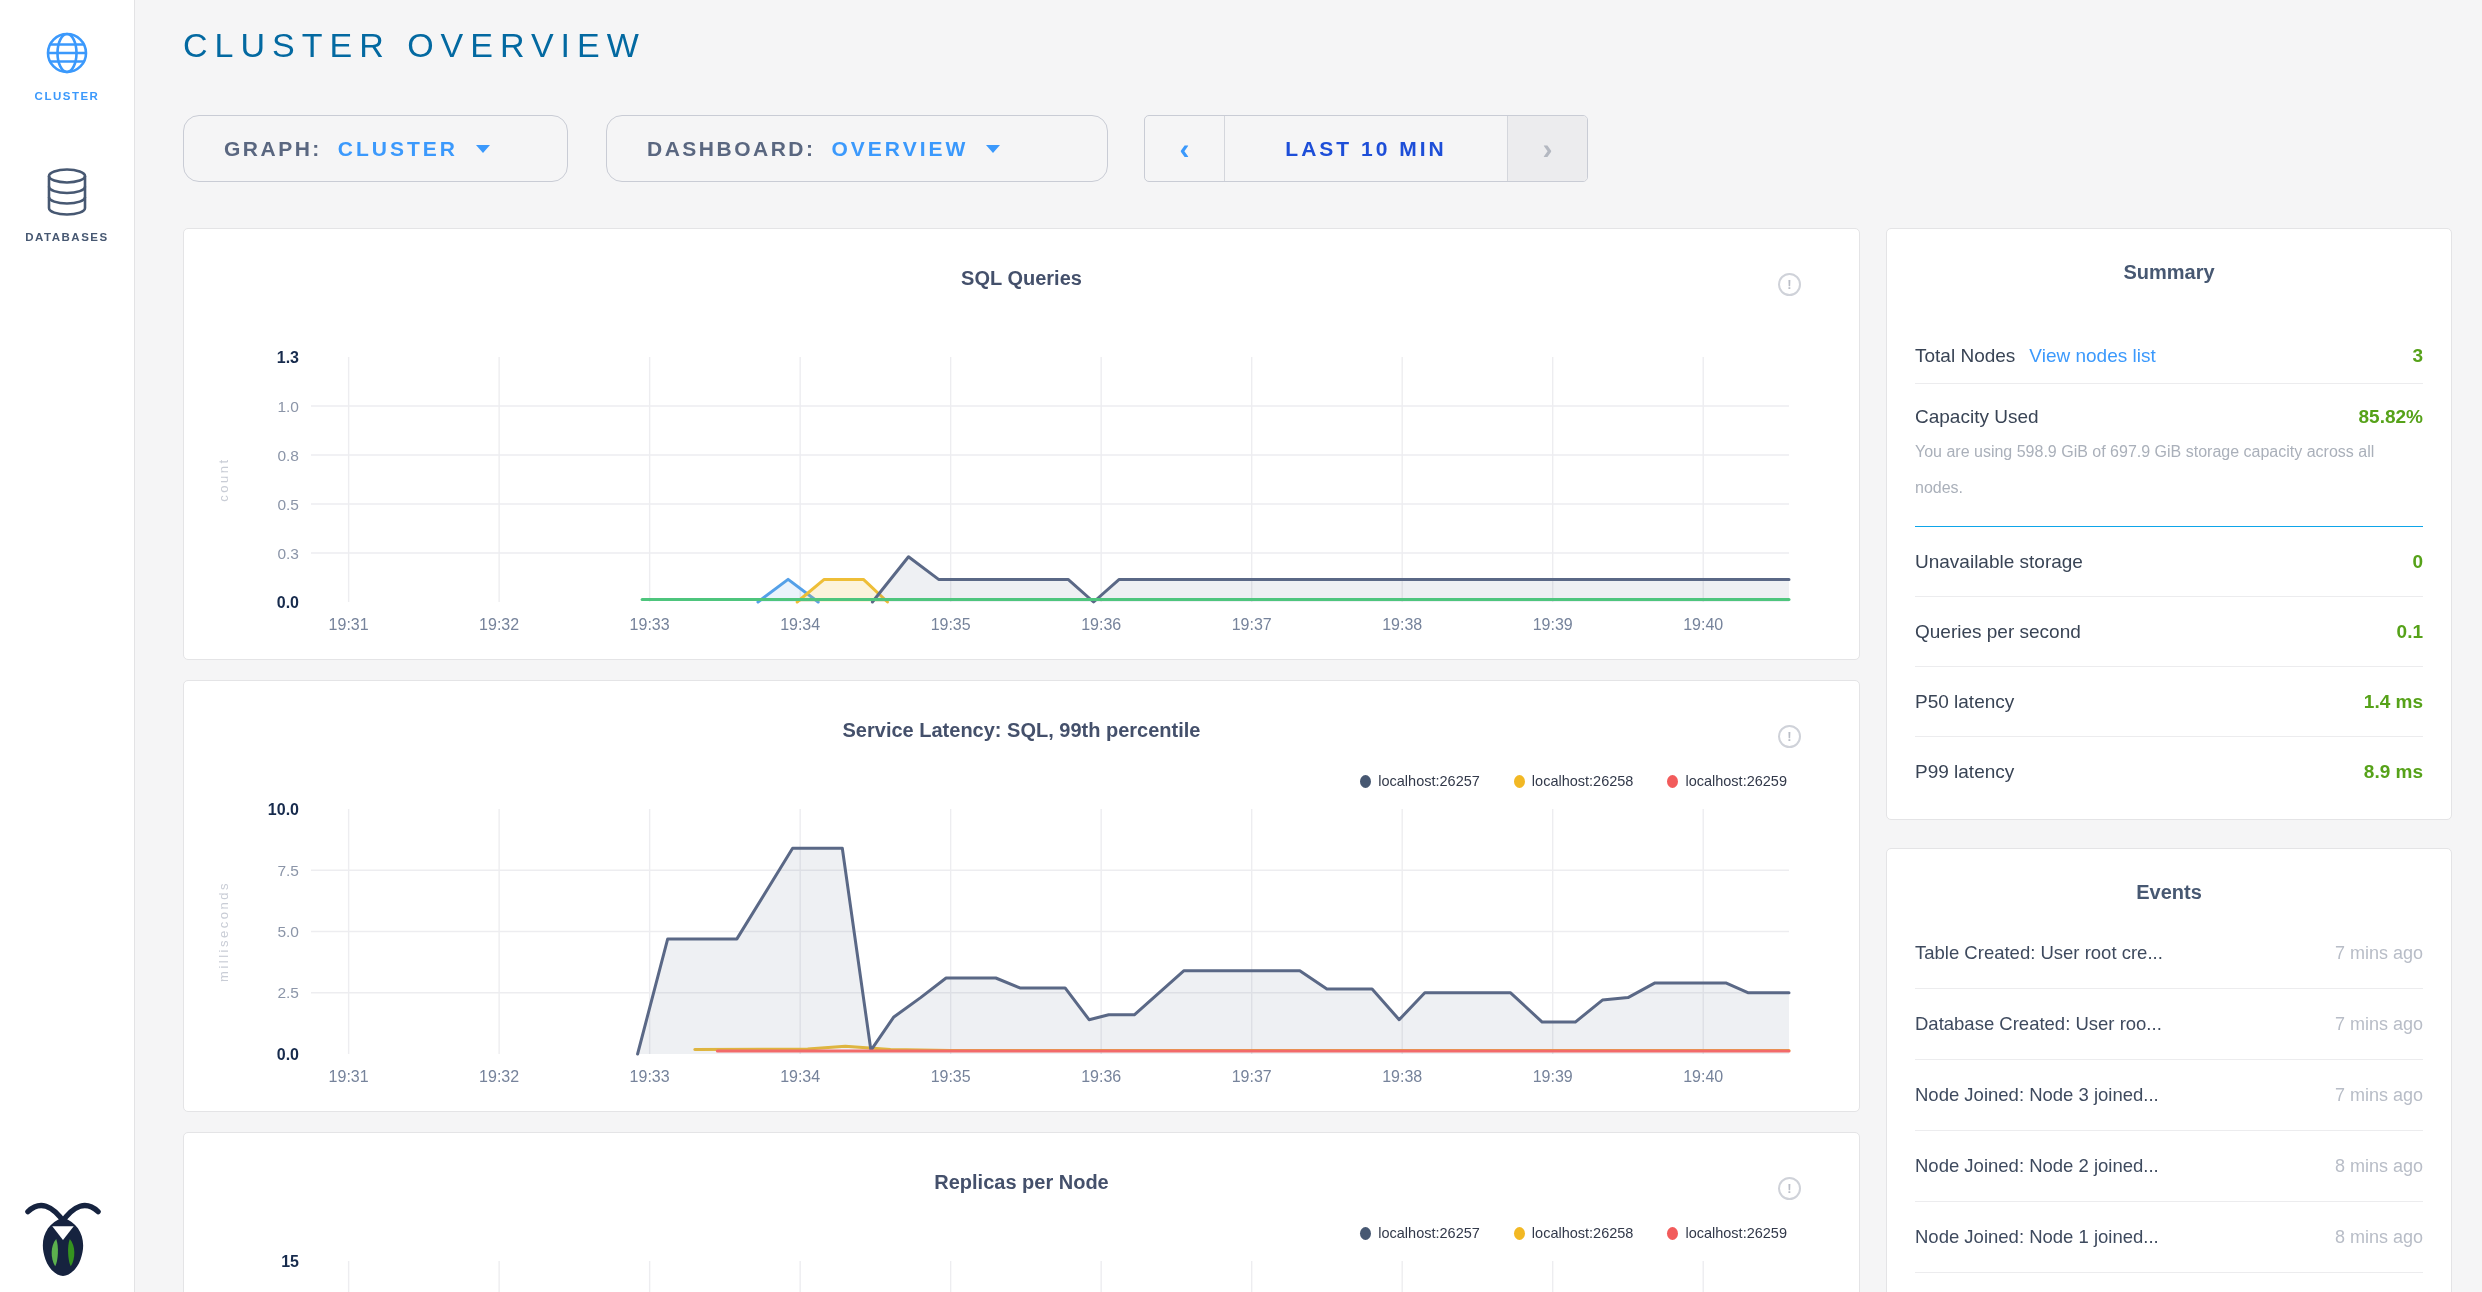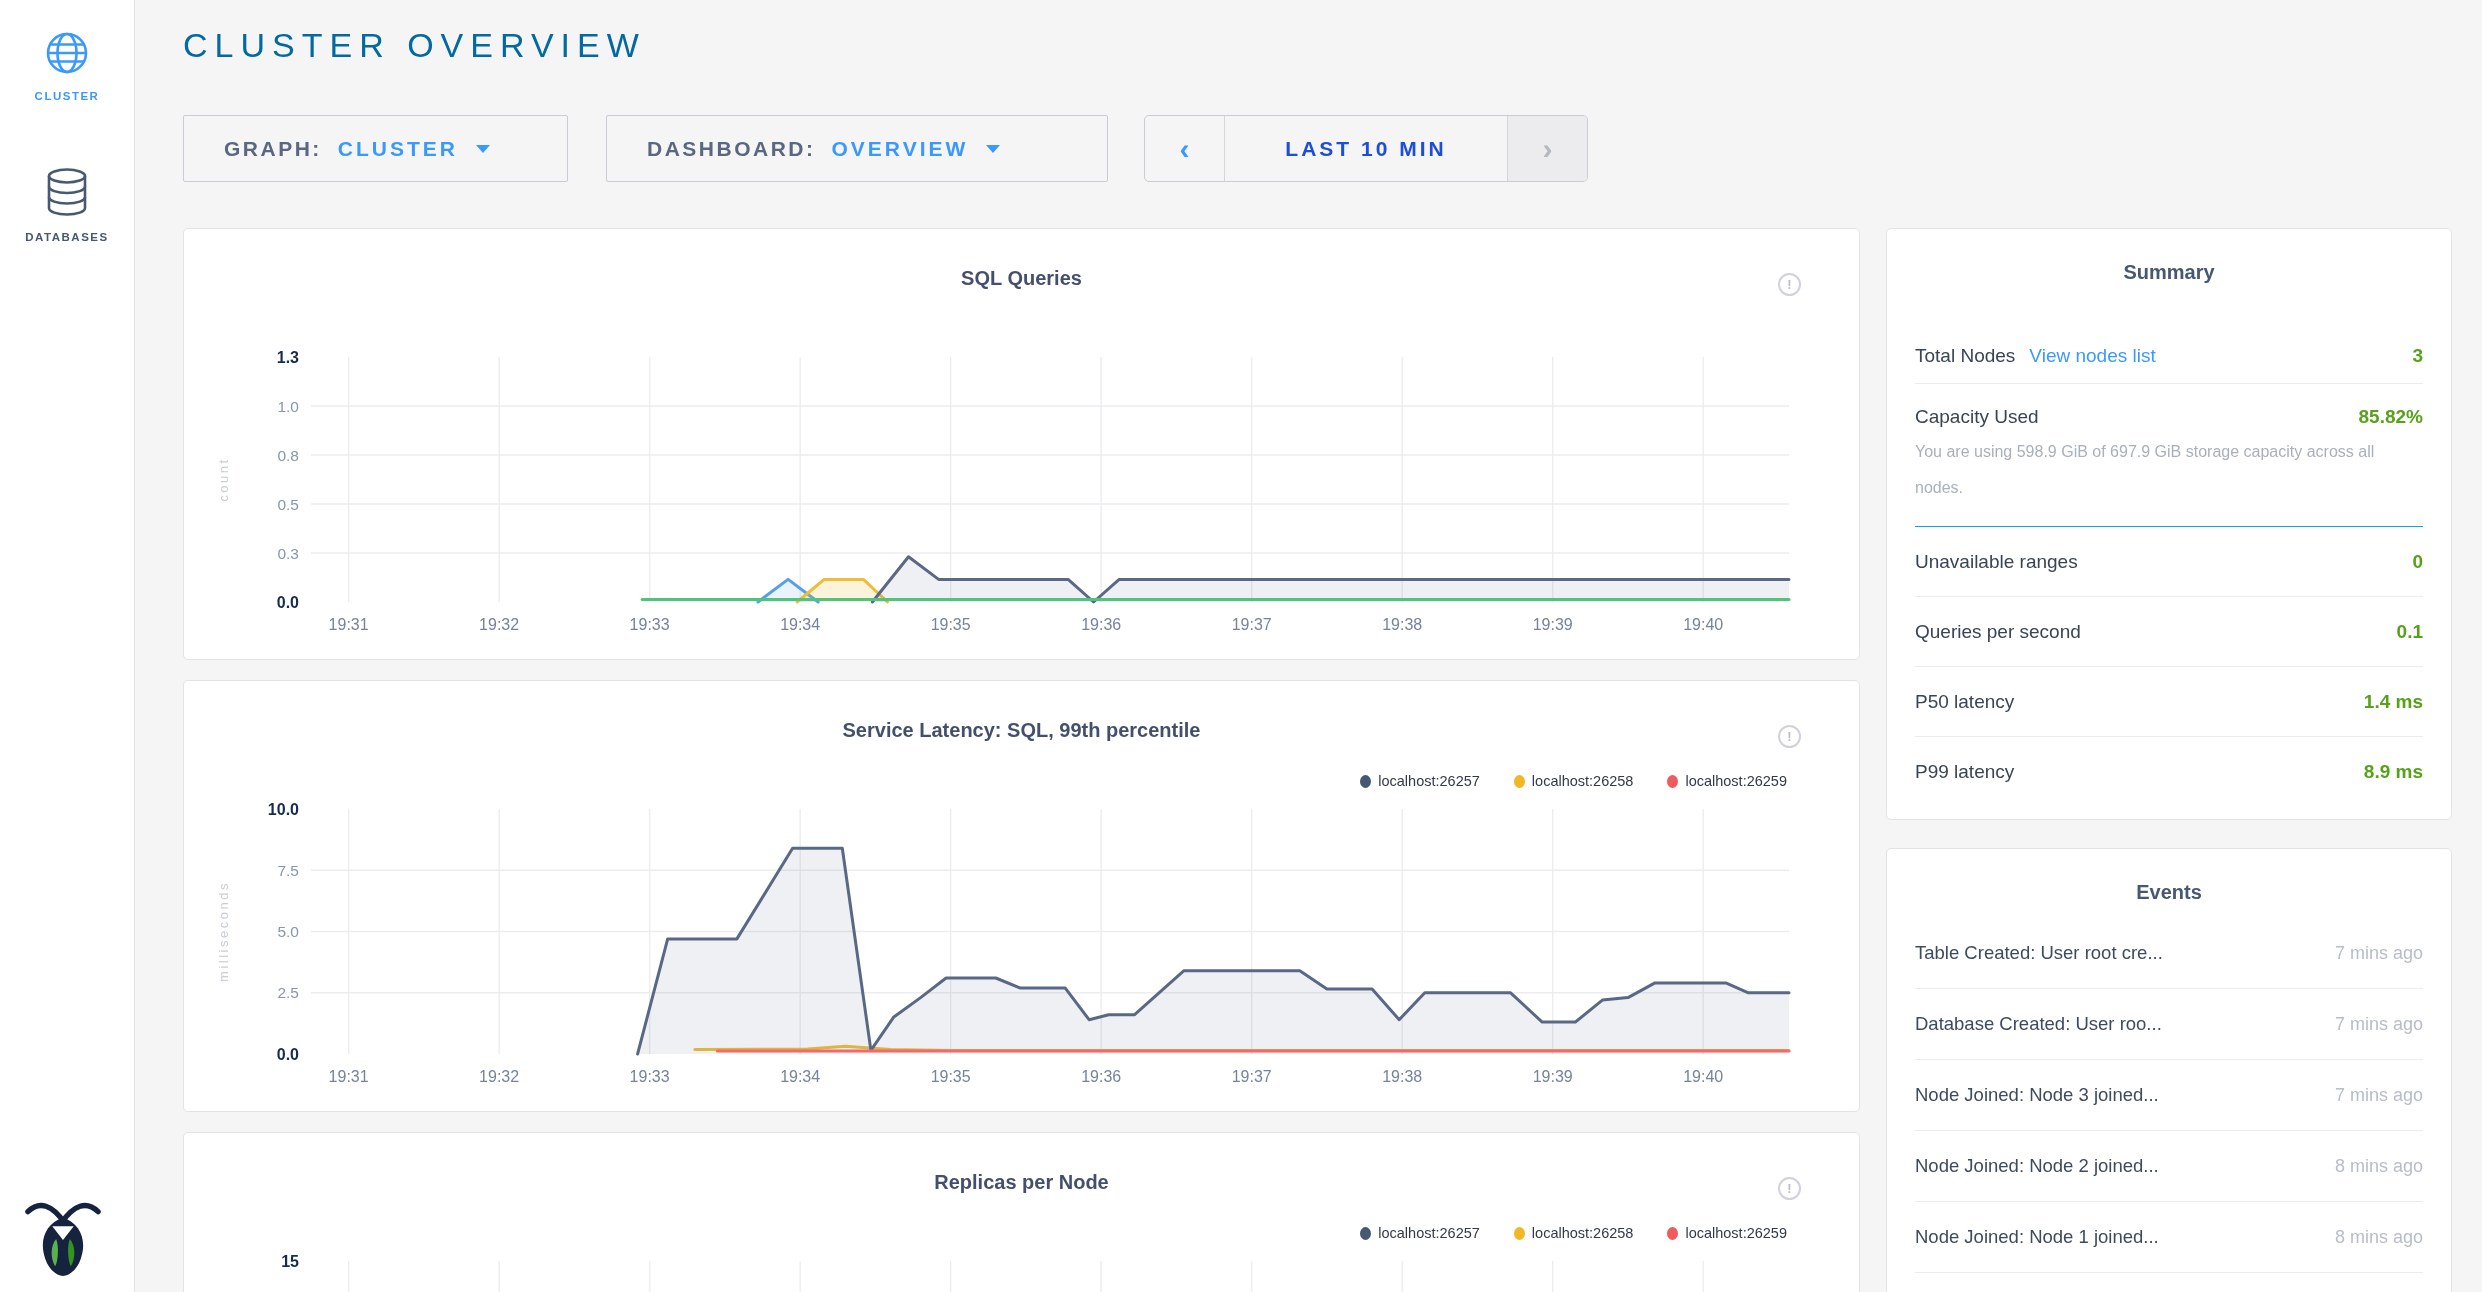--- a/index.html
+++ b/index.html
@@ -26,21 +26,21 @@
   .logo-wrap { position:absolute; left:24px; top:1194px; width:78px; height:82px; }
   
   .main { position:absolute; left:136px; top:0; right:0; bottom:0; }
   .page-title {
     position:absolute; left:47px; top:26px;
     font-size:34px; font-weight:400; letter-spacing:7px; color:#0369a1;
   }
   
   .dropdown {
     position:absolute; top:115px; height:67px;
-    border:1px solid #c9ccd5; border-radius:2px;
+    border:1px solid #c9ccd5; border-radius:16px;
     display:flex; align-items:center; padding:0 30px 0 40px; cursor:pointer;
   }
   .dd-graph { left:47px; width:385px; }
   .dd-dashboard { left:470px; width:502px; }
   .dd-label { font-size:21px; font-weight:700; letter-spacing:2.5px; color:#5a6780; }
   .dd-value { font-size:21px; font-weight:700; letter-spacing:3px; color:#3b99fc; margin-left:16px; }
   .caret { width:0; height:0; border-left:7px solid transparent; border-right:7px solid transparent;
            border-top:8px solid #3b99fc; margin-left:18px; }
   .timesel {
     position:absolute; left:1008px; top:115px; width:444px; height:67px;
@@ -316,21 +316,21 @@
       <span class="sval">3</span>
     </div>
     <div class="srow-capacity">
       <div class="srow-cap-top">
         <span class="slabel">Capacity Used</span>
         <span class="sval">85.82%</span>
       </div>
       <p class="ssub">You are using 598.9 GiB of 697.9 GiB storage capacity across all nodes.</p>
     </div>
     <div class="srow srow-simple">
-      <span class="slabel">Unavailable ranges</span>
+      <span class="slabel">Unavailable storage</span>
       <span class="sval">0</span>
     </div>
     <div class="srow srow-simple">
       <span class="slabel">Queries per second</span>
       <span class="sval">0.1</span>
     </div>
     <div class="srow srow-simple">
       <span class="slabel">P50 latency</span>
       <span class="sval">1.4 ms</span>
     </div>

